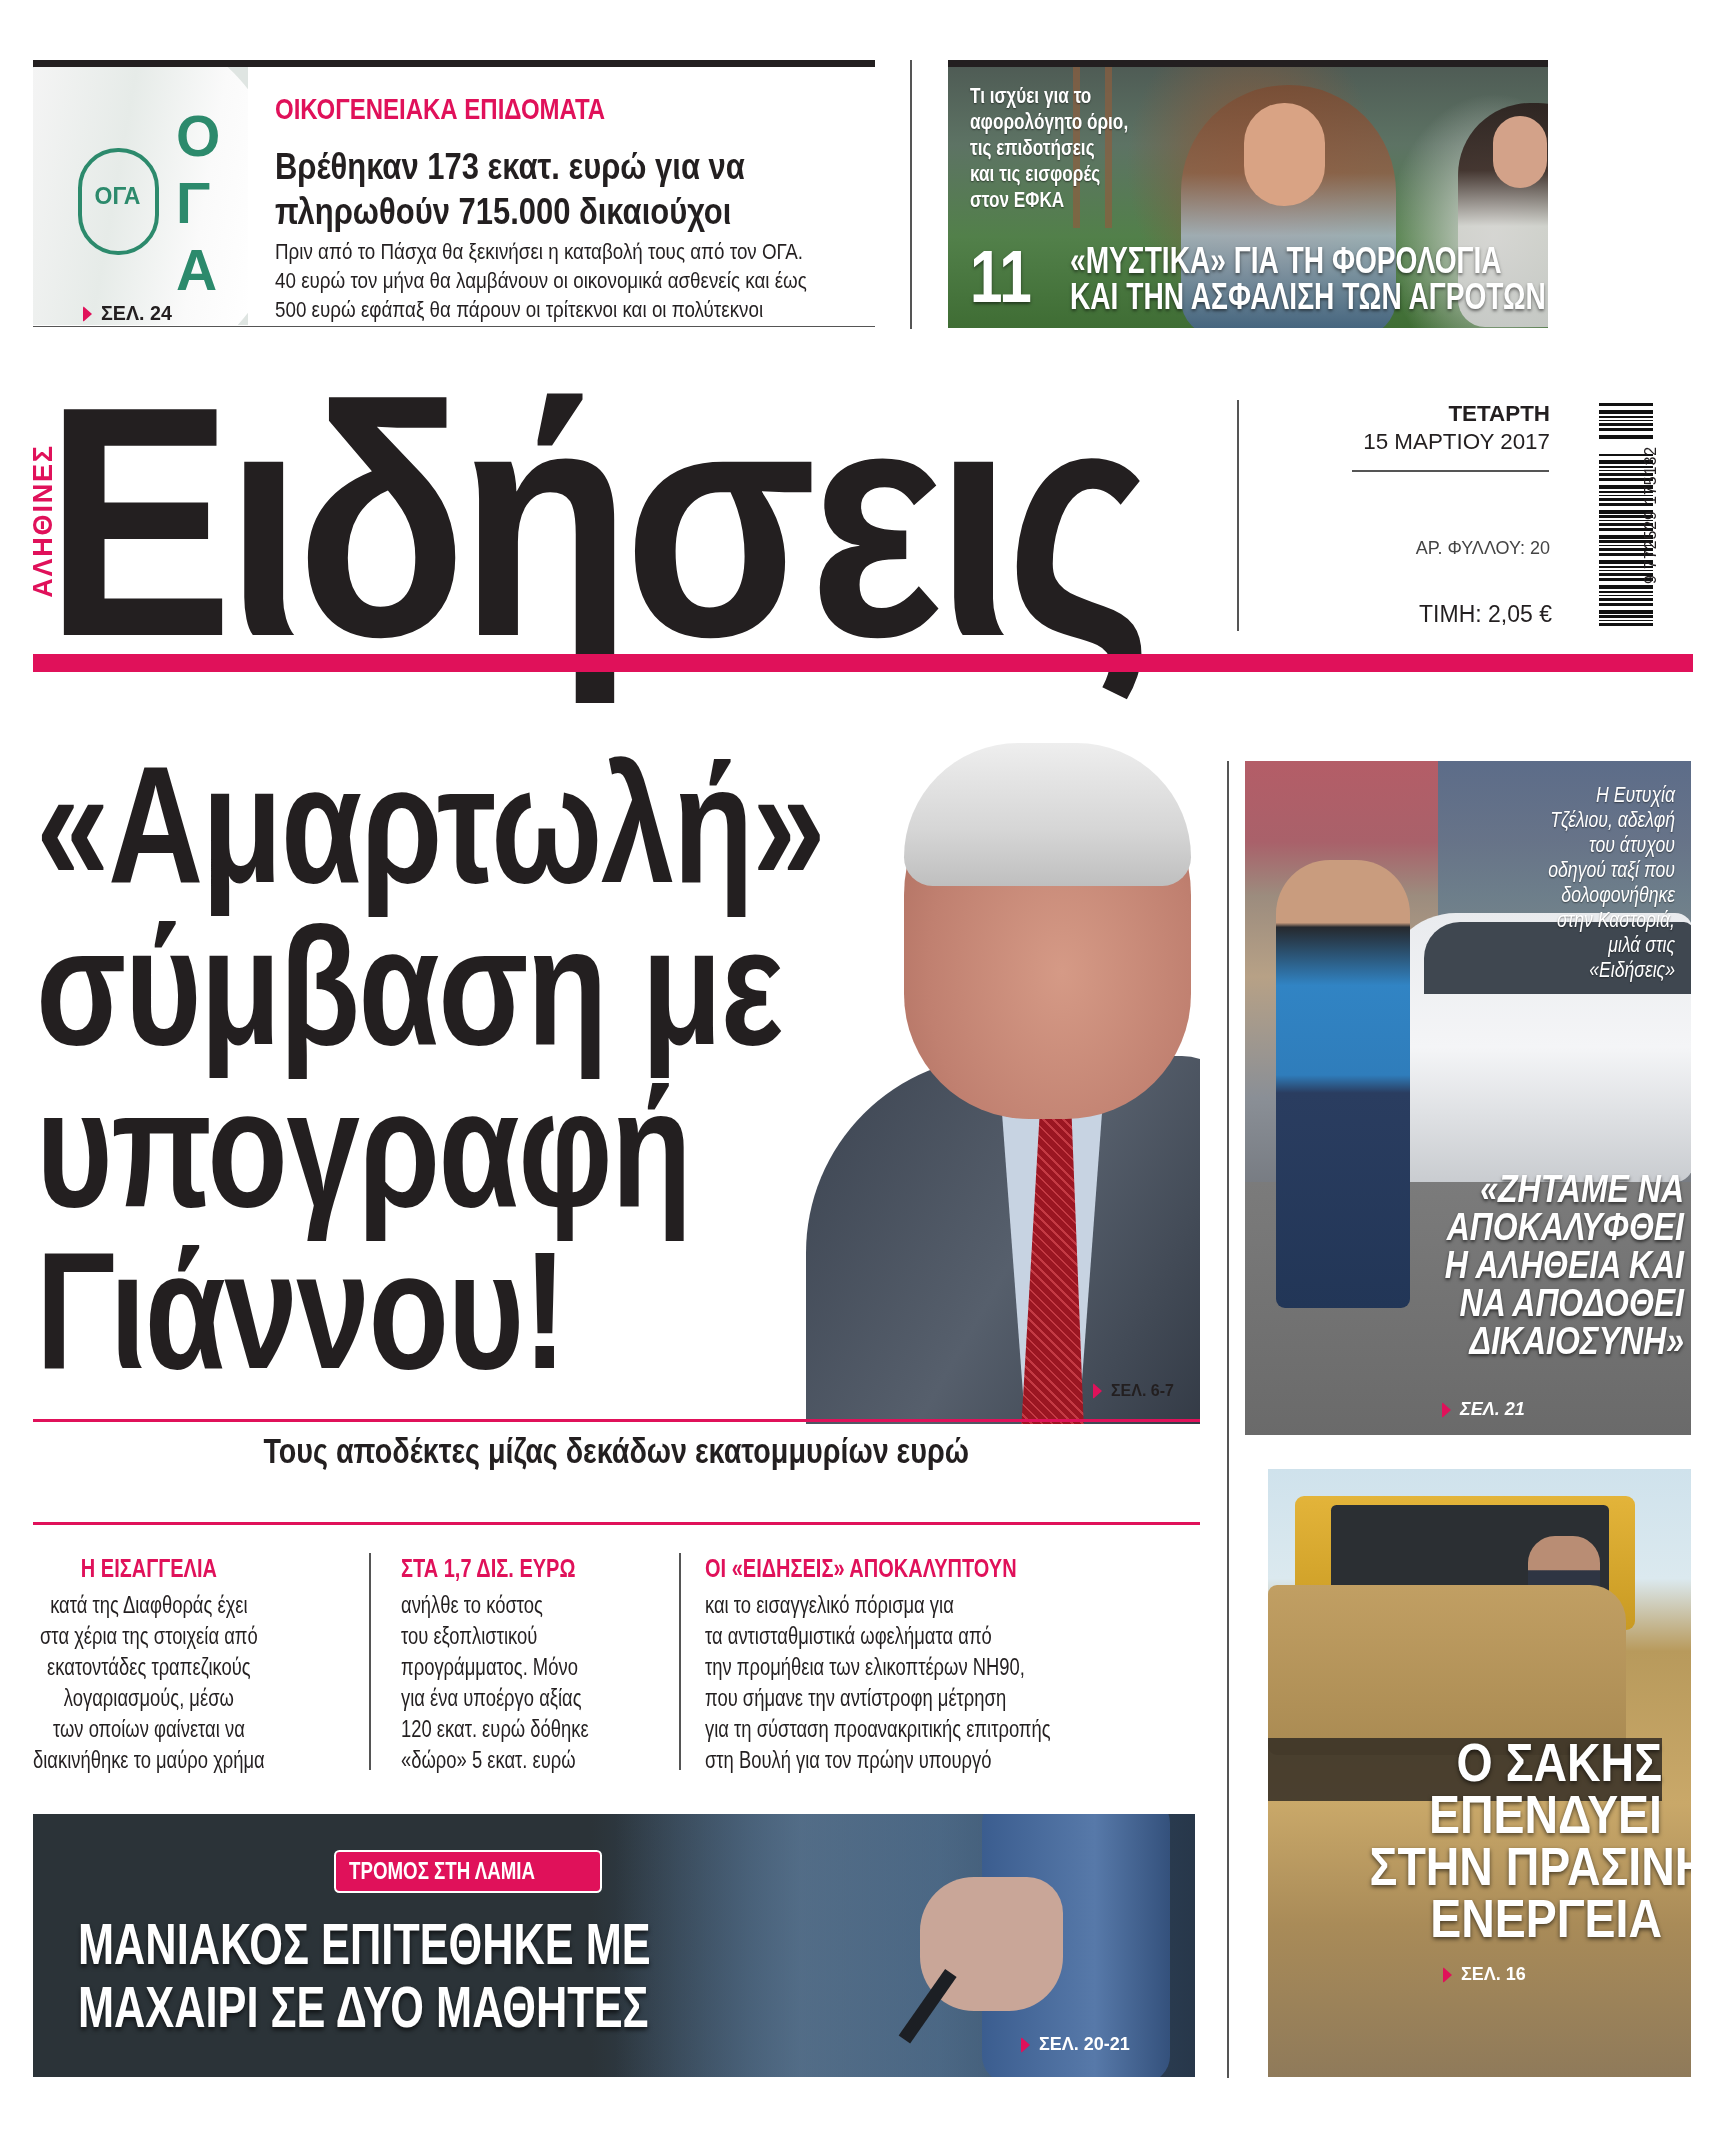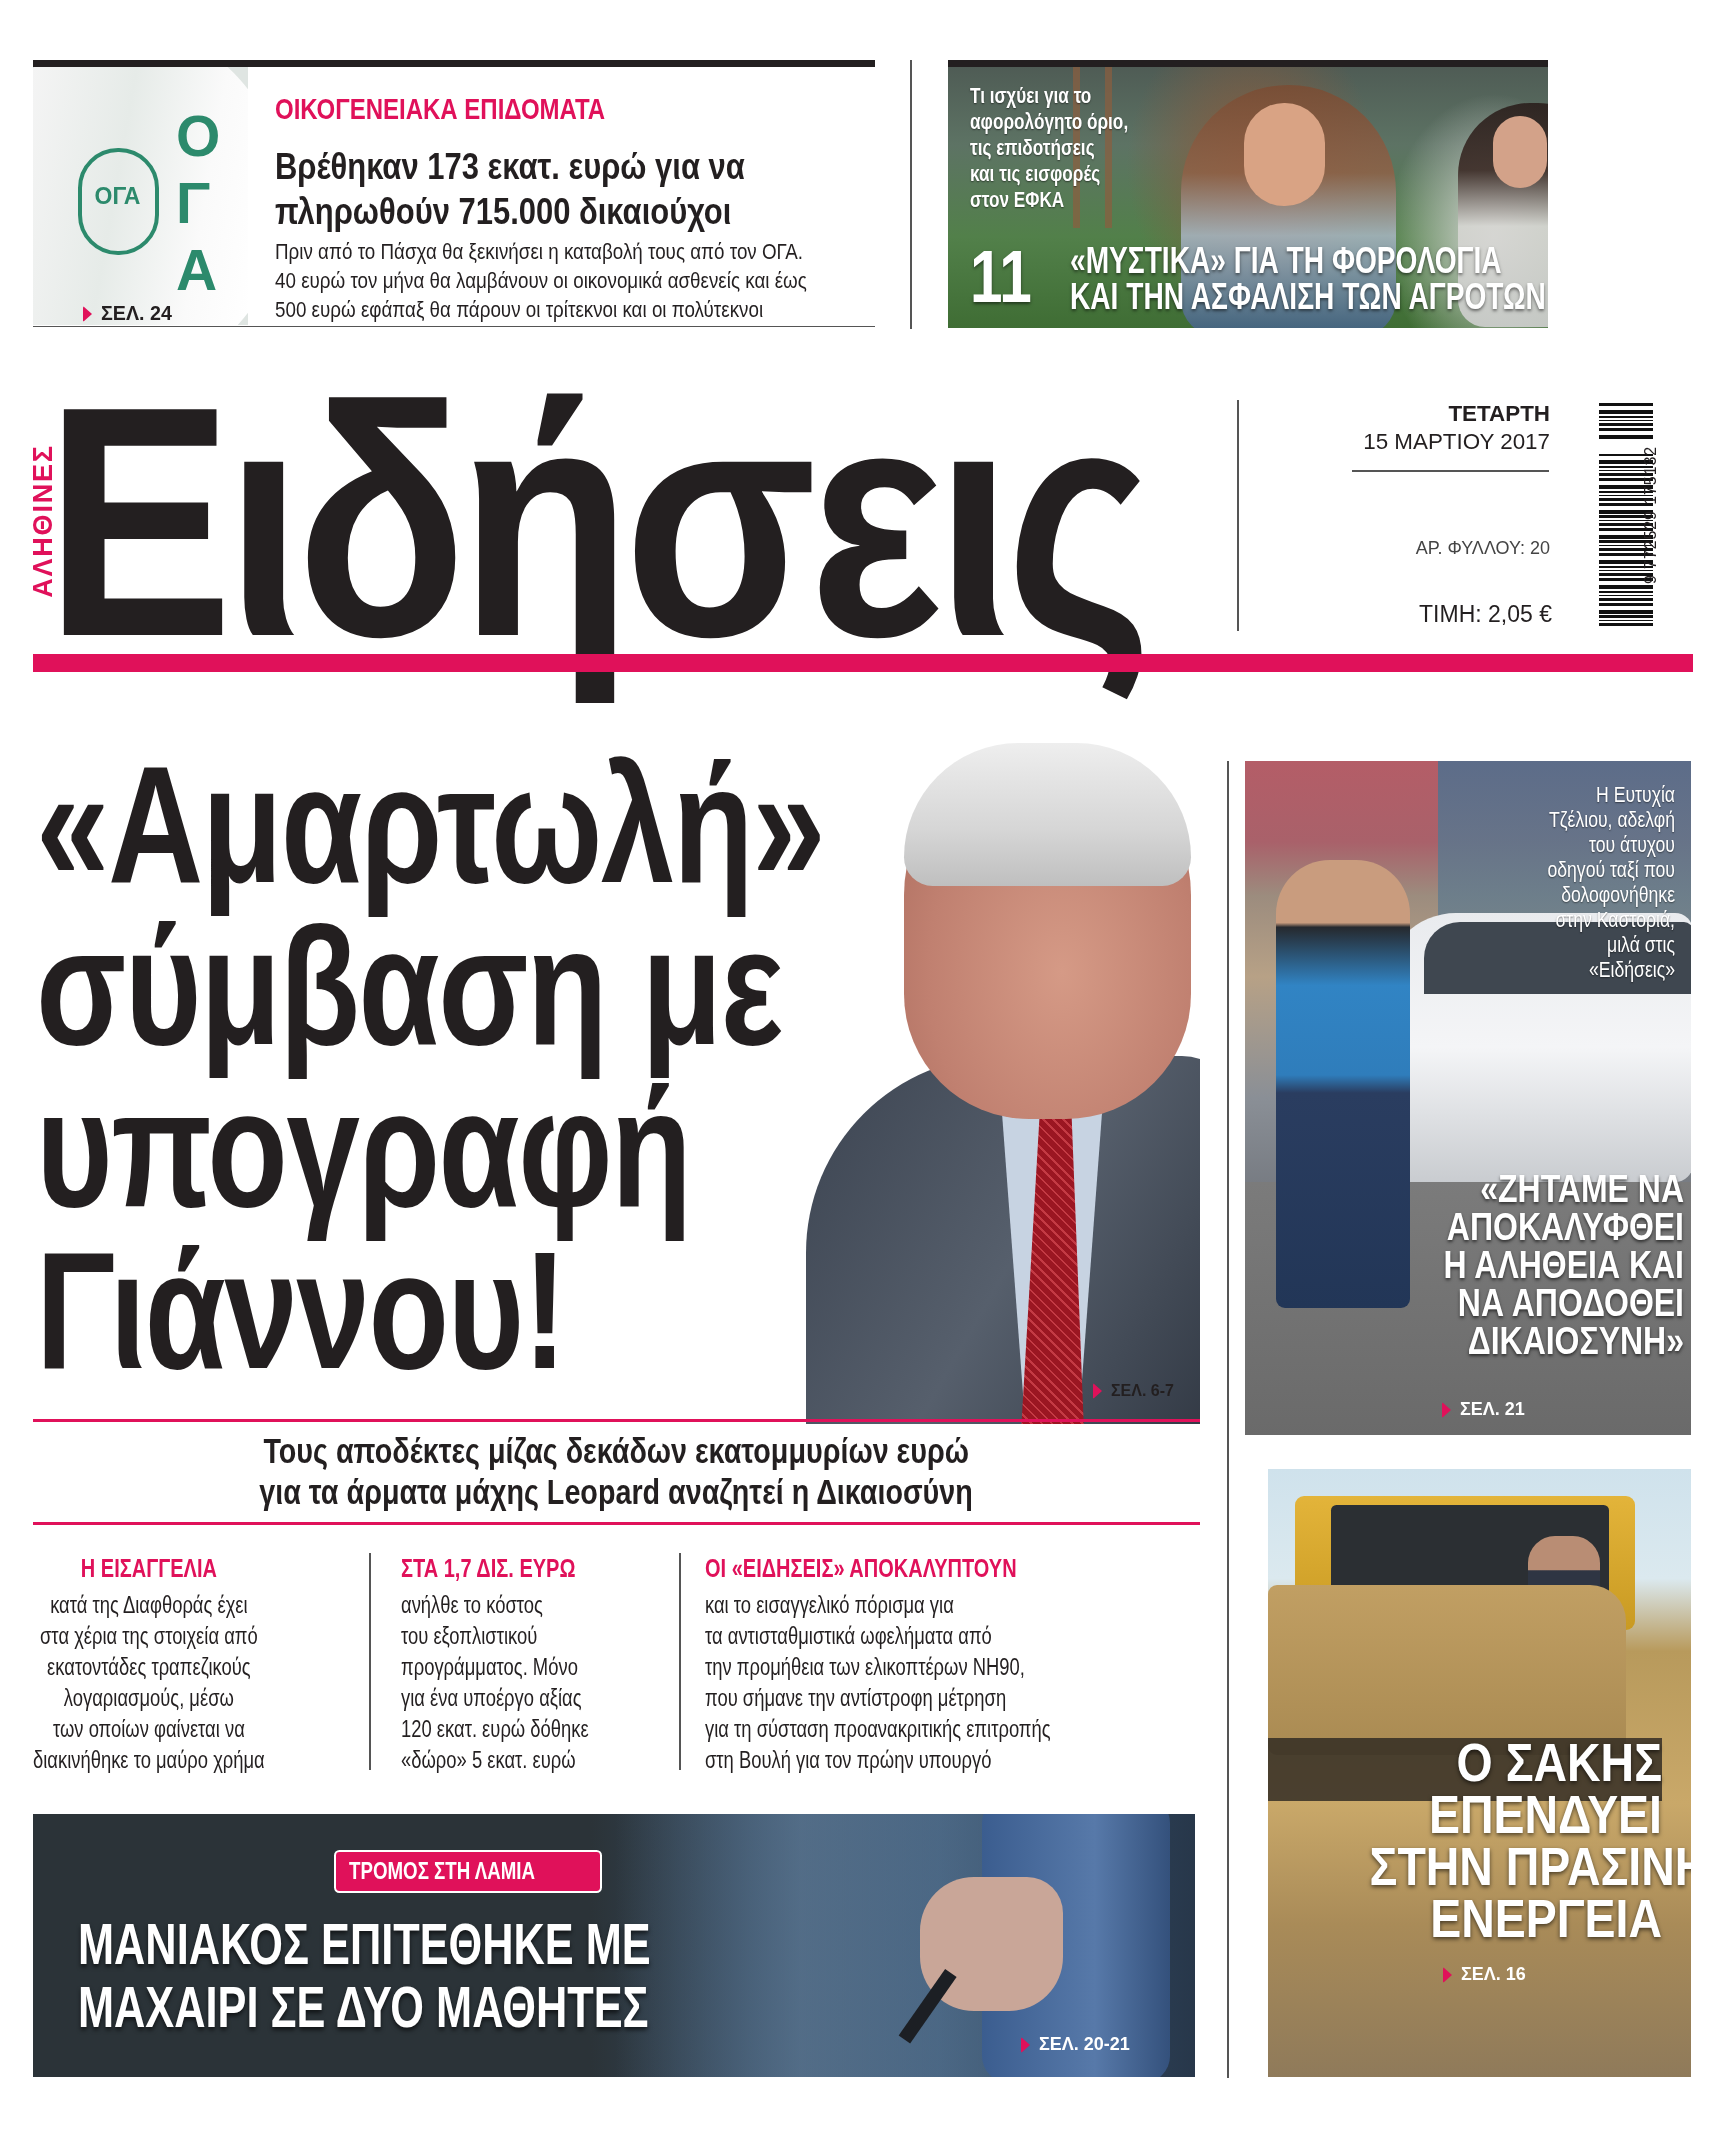--- a/index.html
+++ b/index.html
@@ -90,21 +90,21 @@
   #banner .hand { position: absolute; left: 887px; top: 63px; width: 143px; height: 134px; border-radius: 54px 36px 54px 54px; background: #c9a698; }
   #banner .knife { position: absolute; left: 837px; top: 152px; width: 81px; height: 14.3px; background: #1c1f24; transform: rotate(-55deg); transform-origin: right center; }
   #banner-badge { left: 301px; top: 36px; padding: 5.4px 12.5px; border: 2.7px solid #fff; border-radius: 5.4px; background: #e0115a; color: #fff; font-size: 24px; font-weight: bold; }
   #banner-badge span { display: inline-block; transform: scaleX(0.78); transform-origin: left center; white-space: nowrap; }
   #banner-title { left: 45px; top: 99px; font-size: 57px; line-height: 63px; color: #fff; font-weight: bold; transform: scaleX(0.76); transform-origin: left top; white-space: nowrap; text-shadow: 0 2.7px 5.4px rgba(0,0,0,.6); }
   #banner-sel { left: 988px; top: 220px; font-size: 18px; color: #fff; }
 
   
   #right-divider { left: 1227px; top: 761px; width: 1.8px; height: 1317px; background: #555; }
   #rt-story { left: 1245px; top: 761px; width: 446px; height: 674px; overflow: hidden;
-    background: linear-gradient(180deg, #b45d67 0%, #a9616a 12%, #9c8c7e 20%, #b7a186 32%, #8a8f96 50%, #6d7178 70%, #595c60 100%); }
+    background: linear-gradient(180deg, #b45d67 0%, #a9616a 12%, #9c8c7e 20%, #b7a186 32%, #8a8f96 50%, #6d7178 70%, #595c60 100%); font-style: italic; }
   #rt-story .sky { position: absolute; left: 193px; top: 0; width: 253px; height: 170px; background: linear-gradient(180deg, #4d6f8f 0%, #6b7f8c 100%); opacity: .85; }
   #rt-story .car { position: absolute; left: 139px; top: 152px; width: 309px; height: 269px; border-radius: 72px 18px 18px 18px; background: linear-gradient(180deg, #e9ebee 0%, #f4f5f7 50%, #c9ccd0 100%); }
   #rt-story .window { position: absolute; left: 179px; top: 161px; width: 269px; height: 72px; border-radius: 36px 9px 0 0; background: #3f4750; }
   #rt-story .man { position: absolute; left: 31px; top: 99px; width: 134px; height: 448px; border-radius: 54px 54px 9px 9px; background: linear-gradient(180deg, #c99c7e 0%, #c99c7e 14%, #26292e 15%, #3184c4 28%, #2f7dbb 48%, #2a3d60 52%, #223657 100%); }
   #rt-story .road { position: absolute; left: 0; top: 421px; width: 446px; height: 253px; background: linear-gradient(180deg, #7b7b7b 0%, #6a6a6a 100%); }
   #rt-caption { left: 206px; top: 21.5px; width: 224px; text-align: right; font-size: 21.5px; line-height: 25px; color: #fff; transform: scaleX(0.82); transform-origin: right top; white-space: nowrap; text-shadow: 0 0.9px 1.8px rgba(0,0,0,.5); }
   #rt-quote { left: 54px; top: 409px; width: 385px; text-align: right; font-size: 39px; line-height: 38px; color: #fff; font-weight: bold; transform: scaleX(0.82); transform-origin: right top; white-space: nowrap; text-shadow: 0 1.8px 3.6px rgba(0,0,0,.6); }
   #rt-sel { left: 197px; top: 638px; font-size: 18px; color: #fff; }
 
   #rb-story { left: 1268px; top: 1469px; width: 423px; height: 608px; overflow: hidden;
@@ -205,21 +205,20 @@
   <div>Γιάννου!</div>
 </div>
 <div id="lead-sel" class="abs sel">
   <span class="tri"></span>
   <span>ΣΕΛ. 6-7</span>
 </div>
 
 <div id="rule-1" class="abs"></div>
 <div id="subhead" class="abs">
   <div><span>Τους αποδέκτες μίζας δεκάδων εκατομμυρίων ευρώ</span></div>
-  <div><span>για τα άρματα μάχης Leopard αναζητεί η Δικαιοσύνη</span></div>
 </div>
 <div id="rule-2" class="abs"></div>
 
 <div id="col-1" class="abs">
   <div class="col-kicker">Η ΕΙΣΑΓΓΕΛΙΑ</div>
   <div class="col-body">
     <div>κατά της Διαφθοράς έχει</div>
     <div>στα χέρια της στοιχεία από</div>
     <div>εκατοντάδες τραπεζικούς</div>
     <div>λογαριασμούς, μέσω</div>

